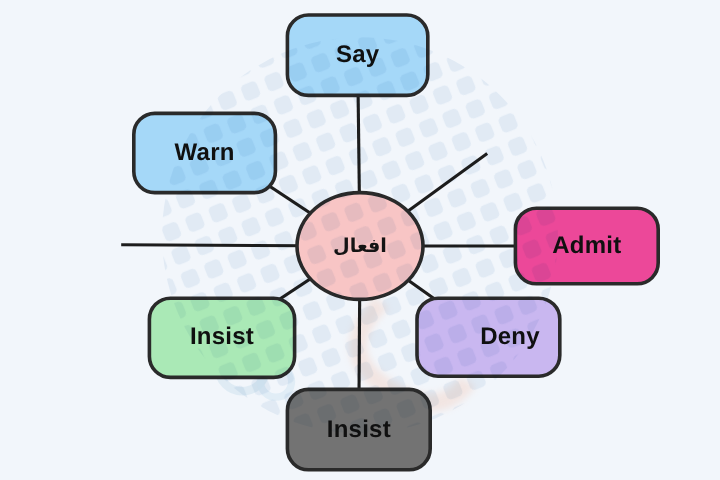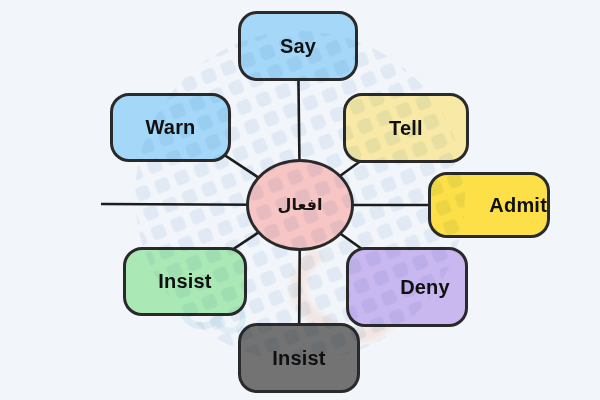--- a/index.html
+++ b/index.html
@@ -21,21 +21,21 @@
     box-sizing:border-box;
     border:3px solid #2a2a2a;
     border-radius:19px;
     display:flex;align-items:center;justify-content:center;
     font-weight:700;font-size:20px;color:#101010;
     letter-spacing:.2px;
   }
   .node-say   {left:238px;top:11px; width:120px;height:70px;}
   .node-tell  {left:343px;top:93px; width:126px;height:70px;}
   .node-admit {left:428px;top:172px;width:122px;height:66px;}
-  .node-deny  {left:346px;top:247px;width:122px;height:80px;padding-left:36px;}
+  .node-deny  {left:346px;top:247px;width:122px;height:68px;padding-left:36px;}
   .node-insist{left:238px;top:323px;width:122px;height:70px;}
   .node-remind{left:123px;top:247px;width:124px;height:69px;}
   .node-ask   {left:39px; top:171px;width:124px;height:67px;}
   .node-warn  {left:110px;top:93px; width:121px;height:69px;}
   .center-circle{
     position:absolute;z-index:2;
     left:246px;top:159px;width:108px;height:92px;
     box-sizing:border-box;
     border:3px solid #2a2a2a;border-radius:50%;
     display:flex;flex-direction:column;align-items:center;justify-content:center;
@@ -71,24 +71,21 @@
       <line class="connector" x1="300" y1="205" x2="299" y2="357" stroke="#1d1d1d"></line>
       <line class="connector" x1="300" y1="205" x2="185" y2="281" stroke="#1d1d1d"></line>
       <line class="connector" x1="300" y1="205" x2="101" y2="204" stroke="#1d1d1d"></line>
       <line class="connector" x1="300" y1="205" x2="182" y2="127" stroke="#1d1d1d"></line>
     </g>
   </svg>
 
   <div class="node node-say" style="background-color: rgb(165, 216, 248);">
     <span>Say</span>
   </div>
-  <div class="node node-tell" style="background-color: rgb(249, 233, 166);">
-    <span>Tell</span>
-  </div>
-  <div class="node node-admit" style="background-color: #fde047; justify-content: flex-end;">
+  <div class="node node-admit" style="background-color: #ec4899;">
     <span>Admit</span>
   </div>
   <div class="node node-deny" style="background-color: rgb(201, 183, 240);">
     <span>Deny</span>
   </div>
   <div class="node node-insist" style="background-color: #737373;">
     <span>Insist</span>
   </div>
   <div class="node node-remind" style="background-color: rgb(170, 233, 182);">
     <span>Insist</span>

